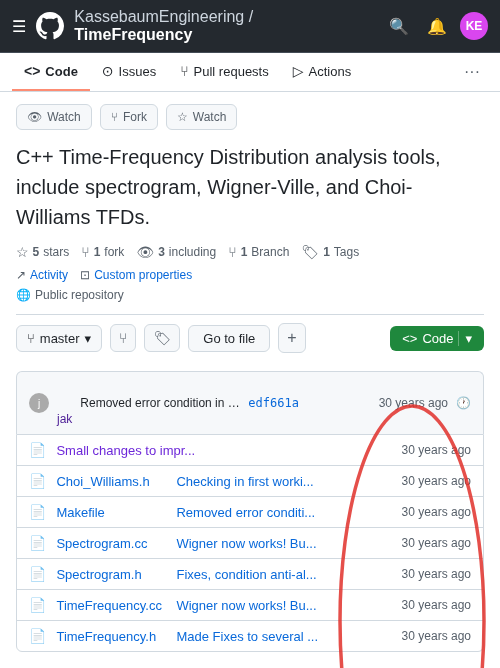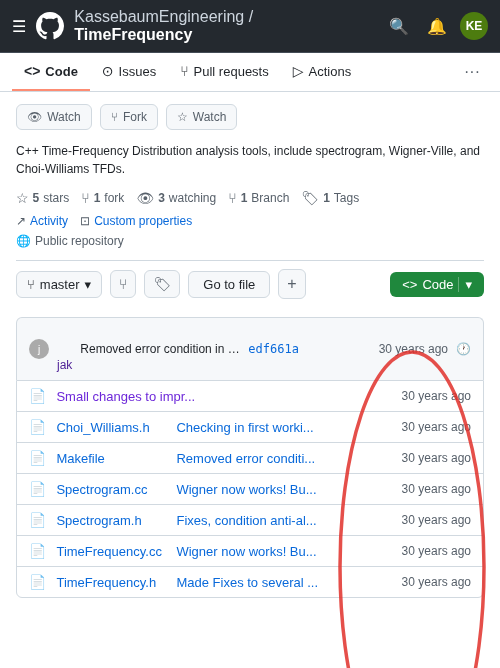--- a/index.html
+++ b/index.html
@@ -33,21 +33,21 @@
       background: transparent;
       border: none;
       color: #cdd5de;
       cursor: pointer;
       font-size: 16px;
       padding: 2px 5px;
       border-radius: 4px;
     }
     .avatar-icon {
       width: 28px; height: 28px;
-      background: #4d7c0f;
+      background: #d946ef;
       border-radius: 50%;
       display: inline-flex; align-items: center; justify-content: center;
       color: #fff; font-size: 12px; font-weight: bold;
     }
 
     
     .repo-nav {
       display: flex;
       align-items: center;
       padding: 0 12px;
@@ -94,21 +94,21 @@
       border: 1px solid #d1d9e0;
       border-radius: 6px;
       background: #f6f8fa;
       cursor: pointer;
       font-size: 12px;
       color: #57606a;
     }
 
     
     .repo-description {
-      font-size: 12px;
+      font-size: 20px;
       color: #1f2328;
       margin-bottom: 12px;
       line-height: 1.5;
     }
 
     
     .stats-row {
       display: flex; flex-wrap: wrap; gap: 12px;
       font-size: 12px;
       color: #57606a;
@@ -314,21 +314,21 @@
       <span>stars</span>
     </span>
     <span class="stat-item">
       <span class="stat-icon">⑂</span>
       <strong>1</strong>
       <span>fork</span>
     </span>
     <span class="stat-item">
       <span class="stat-icon">👁</span>
       <strong>3</strong>
-      <span>watching</span>
+      <span>including</span>
     </span>
     <span class="stat-item">
       <span class="stat-icon">⑂</span>
       <strong>1</strong>
       <span>Branch</span>
     </span>
     <span class="stat-item">
       <span class="stat-icon">🏷</span>
       <strong>1</strong>
       <span>Tags</span>

